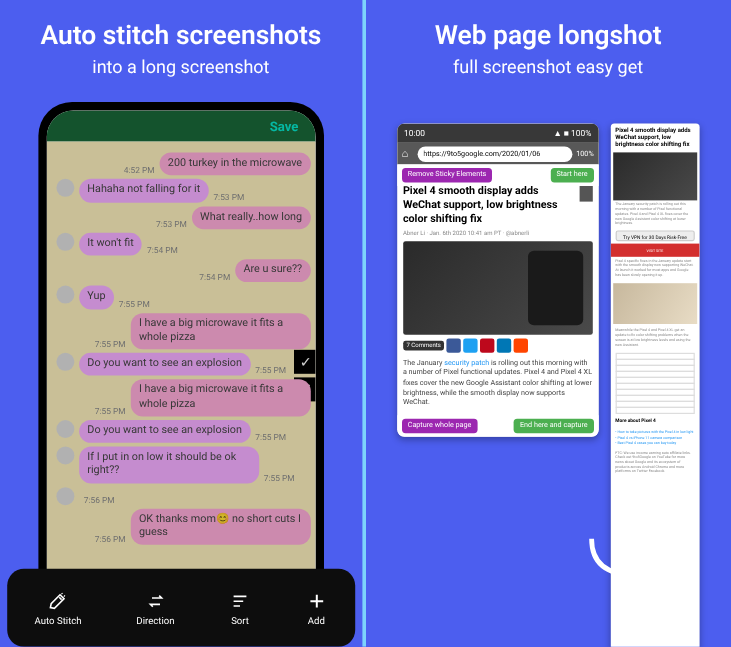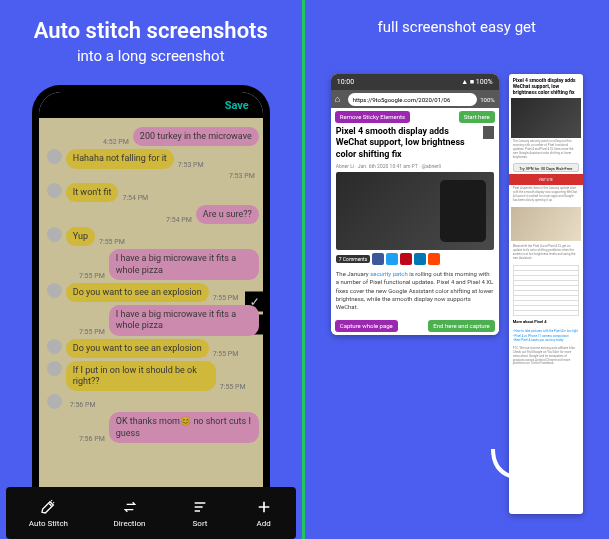--- a/index.html
+++ b/index.html
@@ -1,33 +1,33 @@
 <!DOCTYPE html>
 <html><head>
 <meta charset="utf-8">
 <style>
 *{margin:0;padding:0;box-sizing:border-box;font-family:-apple-system,BlinkMacSystemFont,'Segoe UI',Roboto,Arial,sans-serif}
 body{width:609px;height:539px;background:#4c5eef;display:flex;overflow:hidden}
 .panel{width:50%;height:100%;padding:18px 14px 0;display:flex;flex-direction:column;align-items:center;position:relative}
-.panel.left{border-right:3px solid #22c55e}
+.panel.left{border-right:3px solid #7dd3fc}
 .headline{color:#fff;font-size:22px;font-weight:600;text-align:center;margin-bottom:4px}
 .subhead{color:#fff;font-size:15px;font-weight:400;text-align:left;margin-bottom:20px}
 .phone{width:238px;height:430px;background:#000;border-radius:28px;padding:7px;position:relative;overflow:hidden}
 .phone-inner{width:100%;height:100%;background:#fff;border-radius:22px;overflow:hidden;position:relative}
-.topbar{height:26px;background:#000000;display:flex;justify-content:flex-end;align-items:center;padding:0 14px;font-size:11px;font-weight:700;color:#05b8a3}
+.topbar{height:26px;background:#14532d;display:flex;justify-content:flex-end;align-items:center;padding:0 14px;font-size:11px;font-weight:700;color:#05b8a3}
 .chat{background:#f5e9b8;height:calc(100% - 26px);overflow:hidden;padding:6px 4px;position:relative;filter:brightness(.82)}
 .msg-row{display:flex;align-items:flex-start;margin:3px 0;font-size:9px;position:relative}
 .msg-row.right{justify-content:flex-end}
 .avatar{width:15px;height:15px;border-radius:50%;background:#d8d8d8;margin:0 4px;flex-shrink:0}
-.bubble{background:#fde047;border-radius:10px;padding:4px 7px;max-width:150px;color:#444;line-height:1.25}
+.bubble{background:#f0abfc;border-radius:10px;padding:4px 7px;max-width:150px;color:#444;line-height:1.25}
 .msg-row.right .bubble{background:#f9a8d4}
 .ts{font-size:7px;color:#888;margin:0 4px;align-self:flex-end}
 .side-actions{position:absolute;right:-2px;top:50%;transform:translateY(-50%);display:flex;flex-direction:column;gap:3px}
 .sa{width:20px;height:20px;background:#000;color:#fff;display:flex;align-items:center;justify-content:center;font-size:12px}
-.toolbar{position:absolute;left:6px;right:6px;bottom:0;height:52px;background:#0d0d0d;border-radius:4px;display:flex;justify-content:space-around;align-items:center;z-index:5}
+.toolbar{position:absolute;left:6px;right:6px;bottom:0;height:65px;background:#0d0d0d;border-radius:14px;display:flex;justify-content:space-around;align-items:center;z-index:5}
 .tb-item{display:flex;flex-direction:column;align-items:center;color:#fff;gap:3px}
 .tb-icon{width:18px;height:18px;display:flex;align-items:center;justify-content:center}
 .tb-label{font-size:8px}
 .right-stage{display:flex;gap:10px;align-items:flex-start;margin-top:18px}
 .browser{width:168px;background:#fff;border-radius:6px;overflow:hidden;box-shadow:0 2px 6px rgba(0,0,0,.3)}
 .b-status{height:16px;background:#383838;color:#fff;display:flex;align-items:center;justify-content:space-between;padding:0 6px;font-size:7px}
 .b-url{height:18px;background:#585858;display:flex;align-items:center;padding:2px 4px;gap:3px}
 .b-url input{flex:1;height:13px;border:none;border-radius:7px;padding:0 5px;font-size:6px;background:#fff}
 .b-url .homeico{width:10px;height:10px;color:#fff;font-size:9px}
 .b-url .pct{font-size:6px;color:#fff}
@@ -81,20 +81,21 @@
             <span class="ts">4:52 PM</span>
             <span class="bubble">200 turkey in the microwave</span>
           </div>
           <div class="msg-row ">
             <span class="avatar"></span>
             <span class="bubble">Hahaha not falling for it</span>
             <span class="ts">7:53 PM</span>
           </div>
           <div class="msg-row right">
             <span class="ts">7:53 PM</span>
+            <span class="bubble">What really..how long</span>
           </div>
           <div class="msg-row ">
             <span class="avatar"></span>
             <span class="bubble">It won't fit</span>
             <span class="ts">7:54 PM</span>
           </div>
           <div class="msg-row right">
             <span class="ts">7:54 PM</span>
             <span class="bubble">Are u sure??</span>
           </div>
@@ -168,20 +169,21 @@
           <svg width="16" height="16" viewBox="0 0 24 24" fill="none" stroke="#fff" stroke-width="2.5">
             <path d="M12 4v16M4 12h16"></path>
           </svg>
         </span>
         <span class="tb-label">Add</span>
       </div>
     </div>
 </div>
 
 <div class="panel">
+  <div class="headline">Web page longshot</div>
   <div class="subhead">full screenshot easy get</div>
 
   <div class="right-stage">
 
     <div class="browser">
       <div class="b-status">
         <span>10:00</span>
         <span>▲ ■ <span>100%</span></span>
       </div>
       <div class="b-url">

